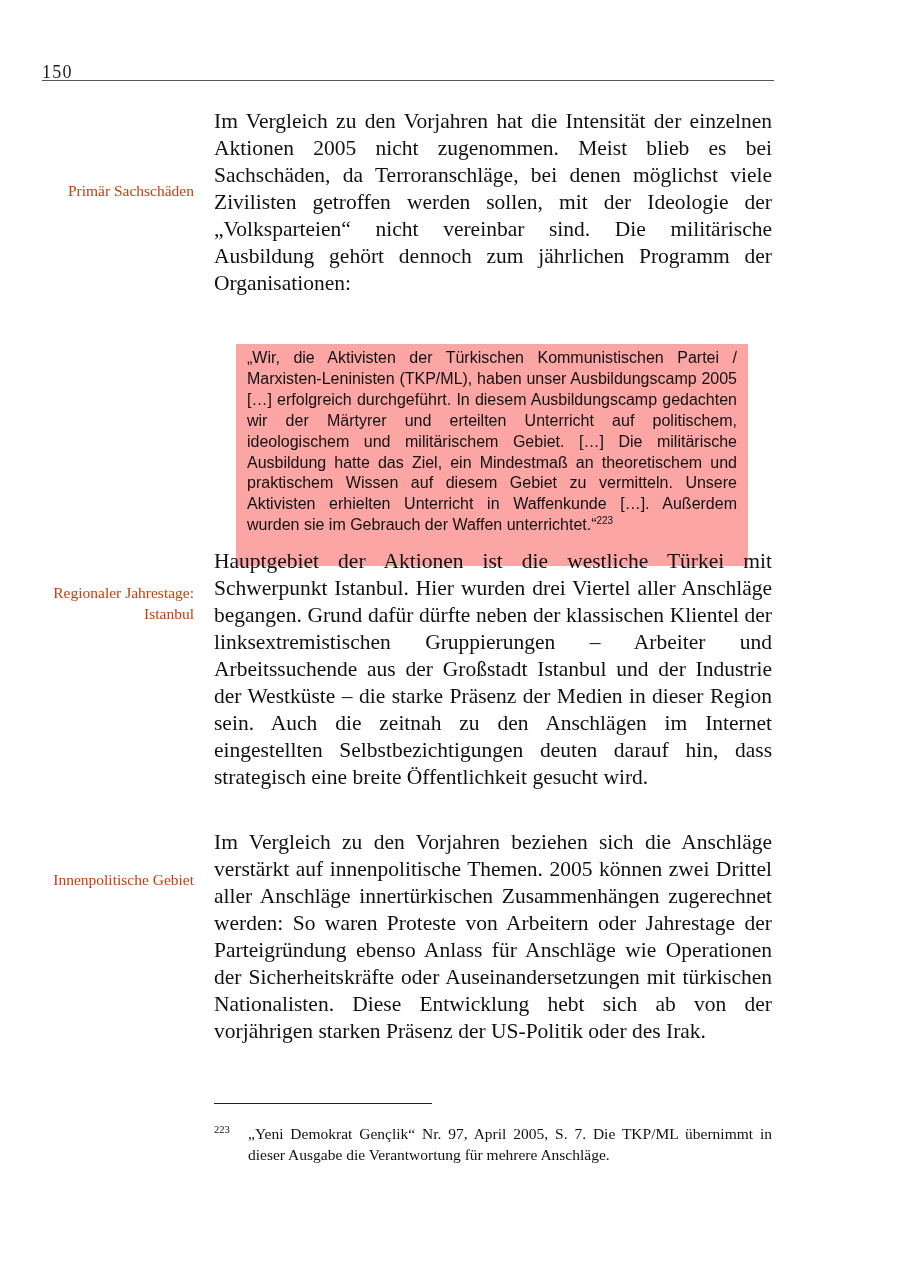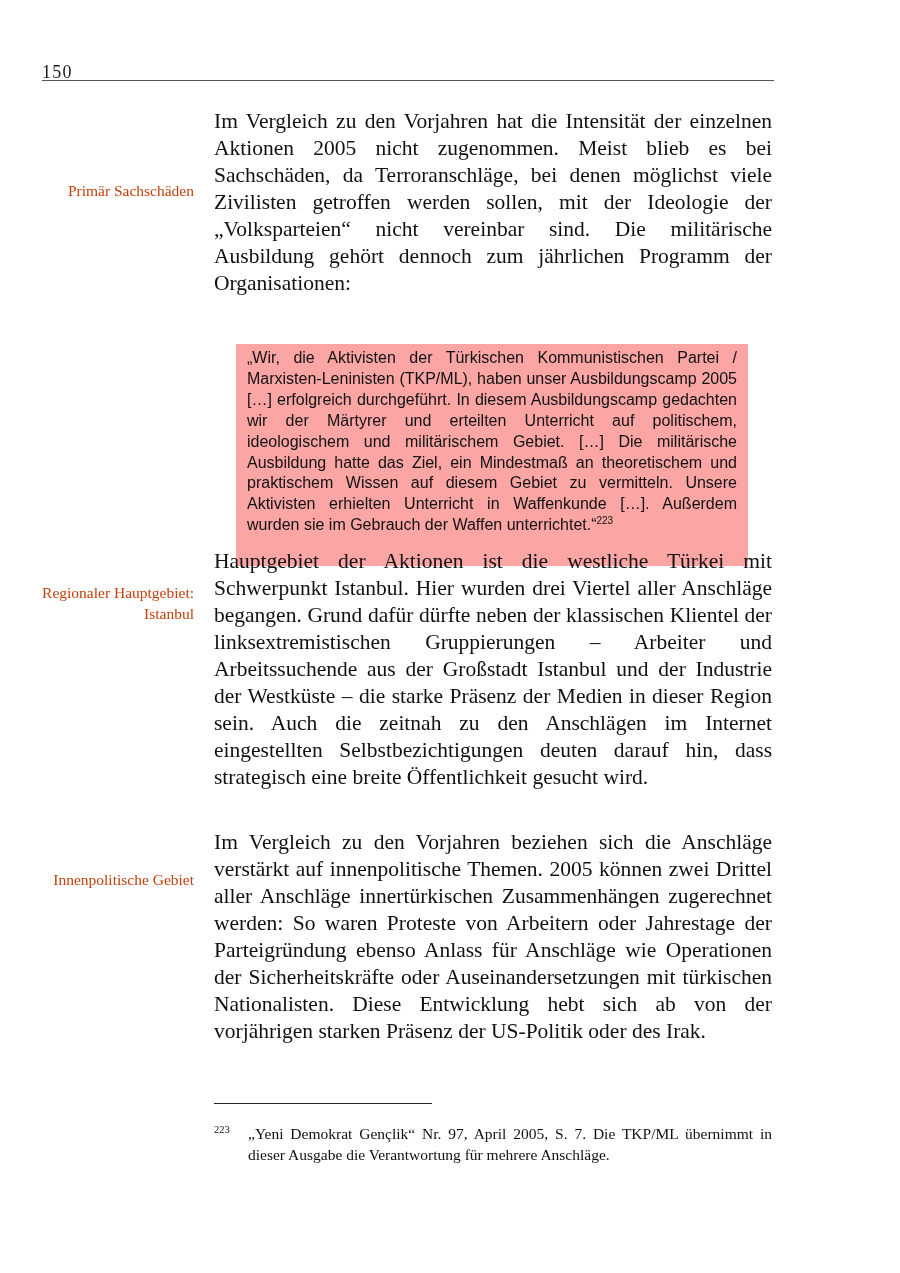--- a/index.html
+++ b/index.html
@@ -23,21 +23,21 @@
   <span class="pnum">150</span>
 </div>
 
 <div class="sidenote" style="top:180px;">Primär Sachschäden</div>
 <div class="para" style="top:108px;">Im Vergleich zu den Vorjahren hat die Intensität der einzelnen Aktionen 2005 nicht zugenommen. Meist blieb es bei Sachschäden, da Terroranschläge, bei denen möglichst viele Zivilisten getroffen werden sollen, mit der Ideologie der „Volksparteien“ nicht vereinbar sind. Die militärische Ausbildung gehört dennoch zum jährlichen Programm der Organisationen:</div>
 
 <div class="quote">
   <span>„Wir, die Aktivisten der Türkischen Kommunistischen Partei / Marxisten-Leninisten (TKP/ML), haben unser Ausbildungscamp 2005 […] erfolgreich durchgeführt. In diesem Ausbildungscamp gedachten wir der Märtyrer und erteilten Unterricht auf politischem, ideologischem und militärischem Gebiet. […] Die militärische Ausbildung hatte das Ziel, ein Mindestmaß an theoretischem und praktischem Wissen auf diesem Gebiet zu vermitteln. Unsere Aktivisten erhielten Unterricht in Waffenkunde […]. Außerdem wurden sie im Gebrauch der Waffen unterrichtet.“</span><sup>223</sup>
 </div>
 
-<div class="sidenote" style="top:582px;">Regionaler Hauptgebiet: Istanbul</div>
+<div class="sidenote" style="top:582px;">Regionaler Jahrestage: Istanbul</div>
 <div class="para" style="top:548px;">Hauptgebiet der Aktionen ist die westliche Türkei mit Schwerpunkt Istanbul. Hier wurden drei Viertel aller Anschläge begangen. Grund dafür dürfte neben der klassischen Klientel der linksextremistischen Gruppierungen – Arbeiter und Arbeitssuchende aus der Großstadt Istanbul und der Industrie der Westküste – die starke Präsenz der Medien in dieser Region sein. Auch die zeitnah zu den Anschlägen im Internet eingestellten Selbstbezichtigungen deuten darauf hin, dass strategisch eine breite Öffentlichkeit gesucht wird.</div>
 
 <div class="sidenote" style="top:869px;">Innenpolitische Gebiet</div>
 <div class="para" style="top:829px;">Im Vergleich zu den Vorjahren beziehen sich die Anschläge verstärkt auf innenpolitische Themen. 2005 können zwei Drittel aller Anschläge innertürkischen Zusammenhängen zugerechnet werden: So waren Proteste von Arbeitern oder Jahrestage der Parteigründung ebenso Anlass für Anschläge wie Operationen der Sicherheitskräfte oder Auseinandersetzungen mit türkischen Nationalisten. Diese Entwicklung hebt sich ab von der vorjährigen starken Präsenz der US-Politik oder des Irak.</div>
 
 <div class="fn-rule"></div>
 <div class="footnote">
   <span class="fn-num">223</span>
   <div class="fn-text">„Yeni Demokrat Gençlik“ Nr. 97, April 2005, S. 7. Die TKP/ML übernimmt in dieser Ausgabe die Verantwortung für mehrere Anschläge.</div>
 </div>

